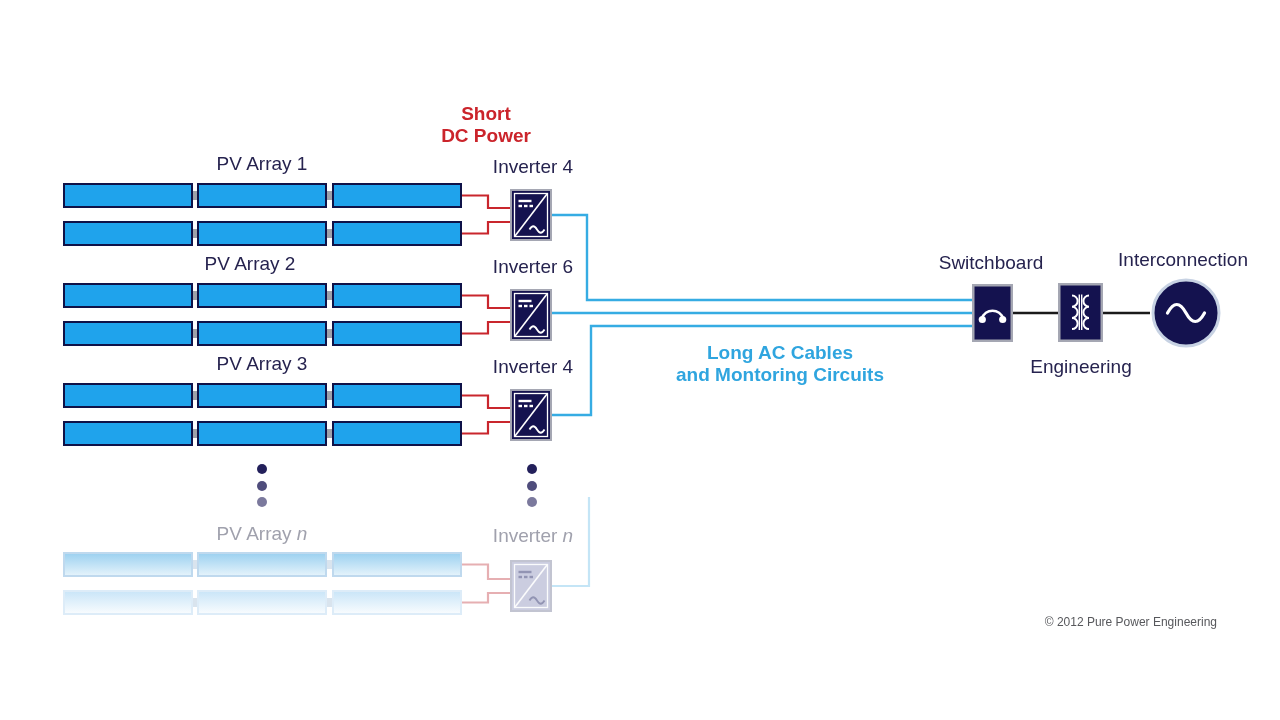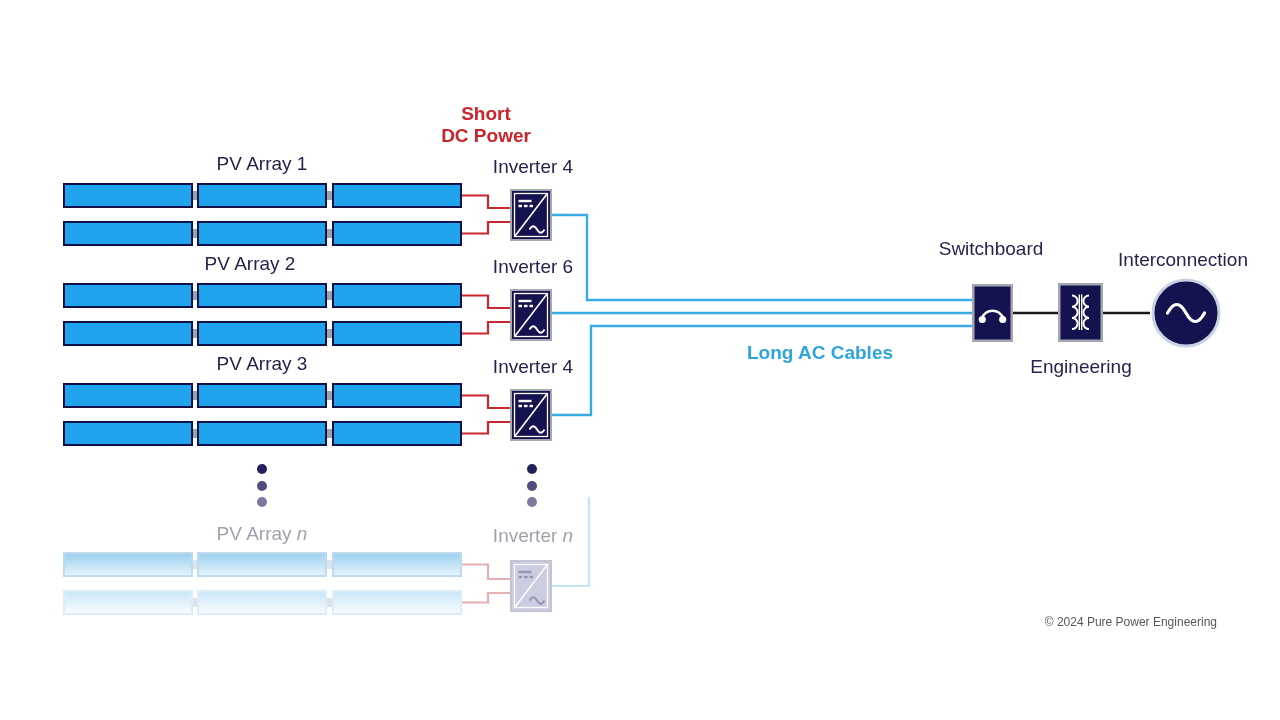--- a/index.html
+++ b/index.html
@@ -8,21 +8,21 @@
     font-family:"Liberation Sans", sans-serif;
   }
   .lbl{
     position:absolute;transform:translateX(-50%);white-space:nowrap;
     font-size:19px;color:var(--text_navy);text-align:center;line-height:22px;
   }
   .lbl i{font-style:italic;}
   .faded-lbl{color:var(--text_faded);}
   .bold{font-weight:bold;}
   .red-lbl{color:var(--text_red);}
-  .cyan-lbl{color:var(--text_ac);margin-left:40px;}
+  .cyan-lbl{color:var(--text_ac);}
   .panel{
     position:absolute;width:130px;height:25px;box-sizing:border-box;
     background:var(--panel_blue);border:2.5px solid var(--panel_border);
   }
   .panel-faded{
     background:linear-gradient(#9ED2F0,#E3F2FB);
     border:2px solid #BFD9EE;
   }
   .panel-faded2{
     background:linear-gradient(#CBE6F8,#F7FBFE);
@@ -59,23 +59,24 @@
       <path d="M1103 313 H1150" fill="none" stroke="#1A1A1A" stroke-width="2.6"></path>
     </svg>
 
   <div class="lbl bold red-lbl" style="left:486px;top:103px">
     <div>Short</div>
     <div>DC Power</div>
   </div>
 
   <div class="lbl bold cyan-lbl" style="left:780px;top:342px">
     <div>Long AC Cables</div>
+    <div>and Montoring Circuits</div>
   </div>
 
-  <div class="lbl" style="left:991px;top:238px">Switchboard</div>
+  <div class="lbl" style="left:991px;top:252px">Switchboard</div>
   <div class="box" style="left:972px;top:284px">
     <svg width="41" height="58" viewBox="0 0 41 58">
       <rect x="1.25" y="1.25" width="38.5" height="55.5" fill="#14124F" stroke="#A5A7B3" stroke-width="2.5"></rect>
       <path d="M10 34.5 A 11 11 0 0 1 31 34.5" fill="none" stroke="#ffffff" stroke-width="2.6"></path>
       <circle cx="10.3" cy="35.5" r="3.6" fill="#ffffff"></circle>
       <circle cx="30.7" cy="35.5" r="3.6" fill="#ffffff"></circle>
     </svg>
   </div>
 
   <div class="lbl" style="left:1081px;top:356px">Engineering</div>
@@ -90,21 +91,21 @@
   </div>
 
   <div class="lbl" style="left:1183px;top:249px">Interconnection</div>
   <div class="box" style="left:1150px;top:277px">
     <svg width="72" height="72" viewBox="0 0 72 72">
       <circle cx="36" cy="36" r="33" fill="#14124F" stroke="#C7D2E3" stroke-width="3"></circle>
       <path d="M17.5 36 q9.25 -17 18.5 0 q9.25 17 18.5 0" fill="none" stroke="#ffffff" stroke-width="3.2" stroke-linecap="round"></path>
     </svg>
   </div>
 
-  <div id="copyright">© 2024 Pure Power Engineering</div>
+  <div id="copyright">© 2012 Pure Power Engineering</div>
 <div class="lbl" style="left:262px;top:153px">PV Array 1</div>
     <div class="conn" style="left:190px;top:191px"></div>
     <div class="conn" style="left:325px;top:191px"></div>
     <div class="panel" style="left:63px;top:183px"></div>
     <div class="panel" style="left:197px;top:183px"></div>
     <div class="panel" style="left:332px;top:183px"></div>
     <div class="conn" style="left:190px;top:229px"></div>
     <div class="conn" style="left:325px;top:229px"></div>
     <div class="panel" style="left:63px;top:221px"></div>
     <div class="panel" style="left:197px;top:221px"></div>

